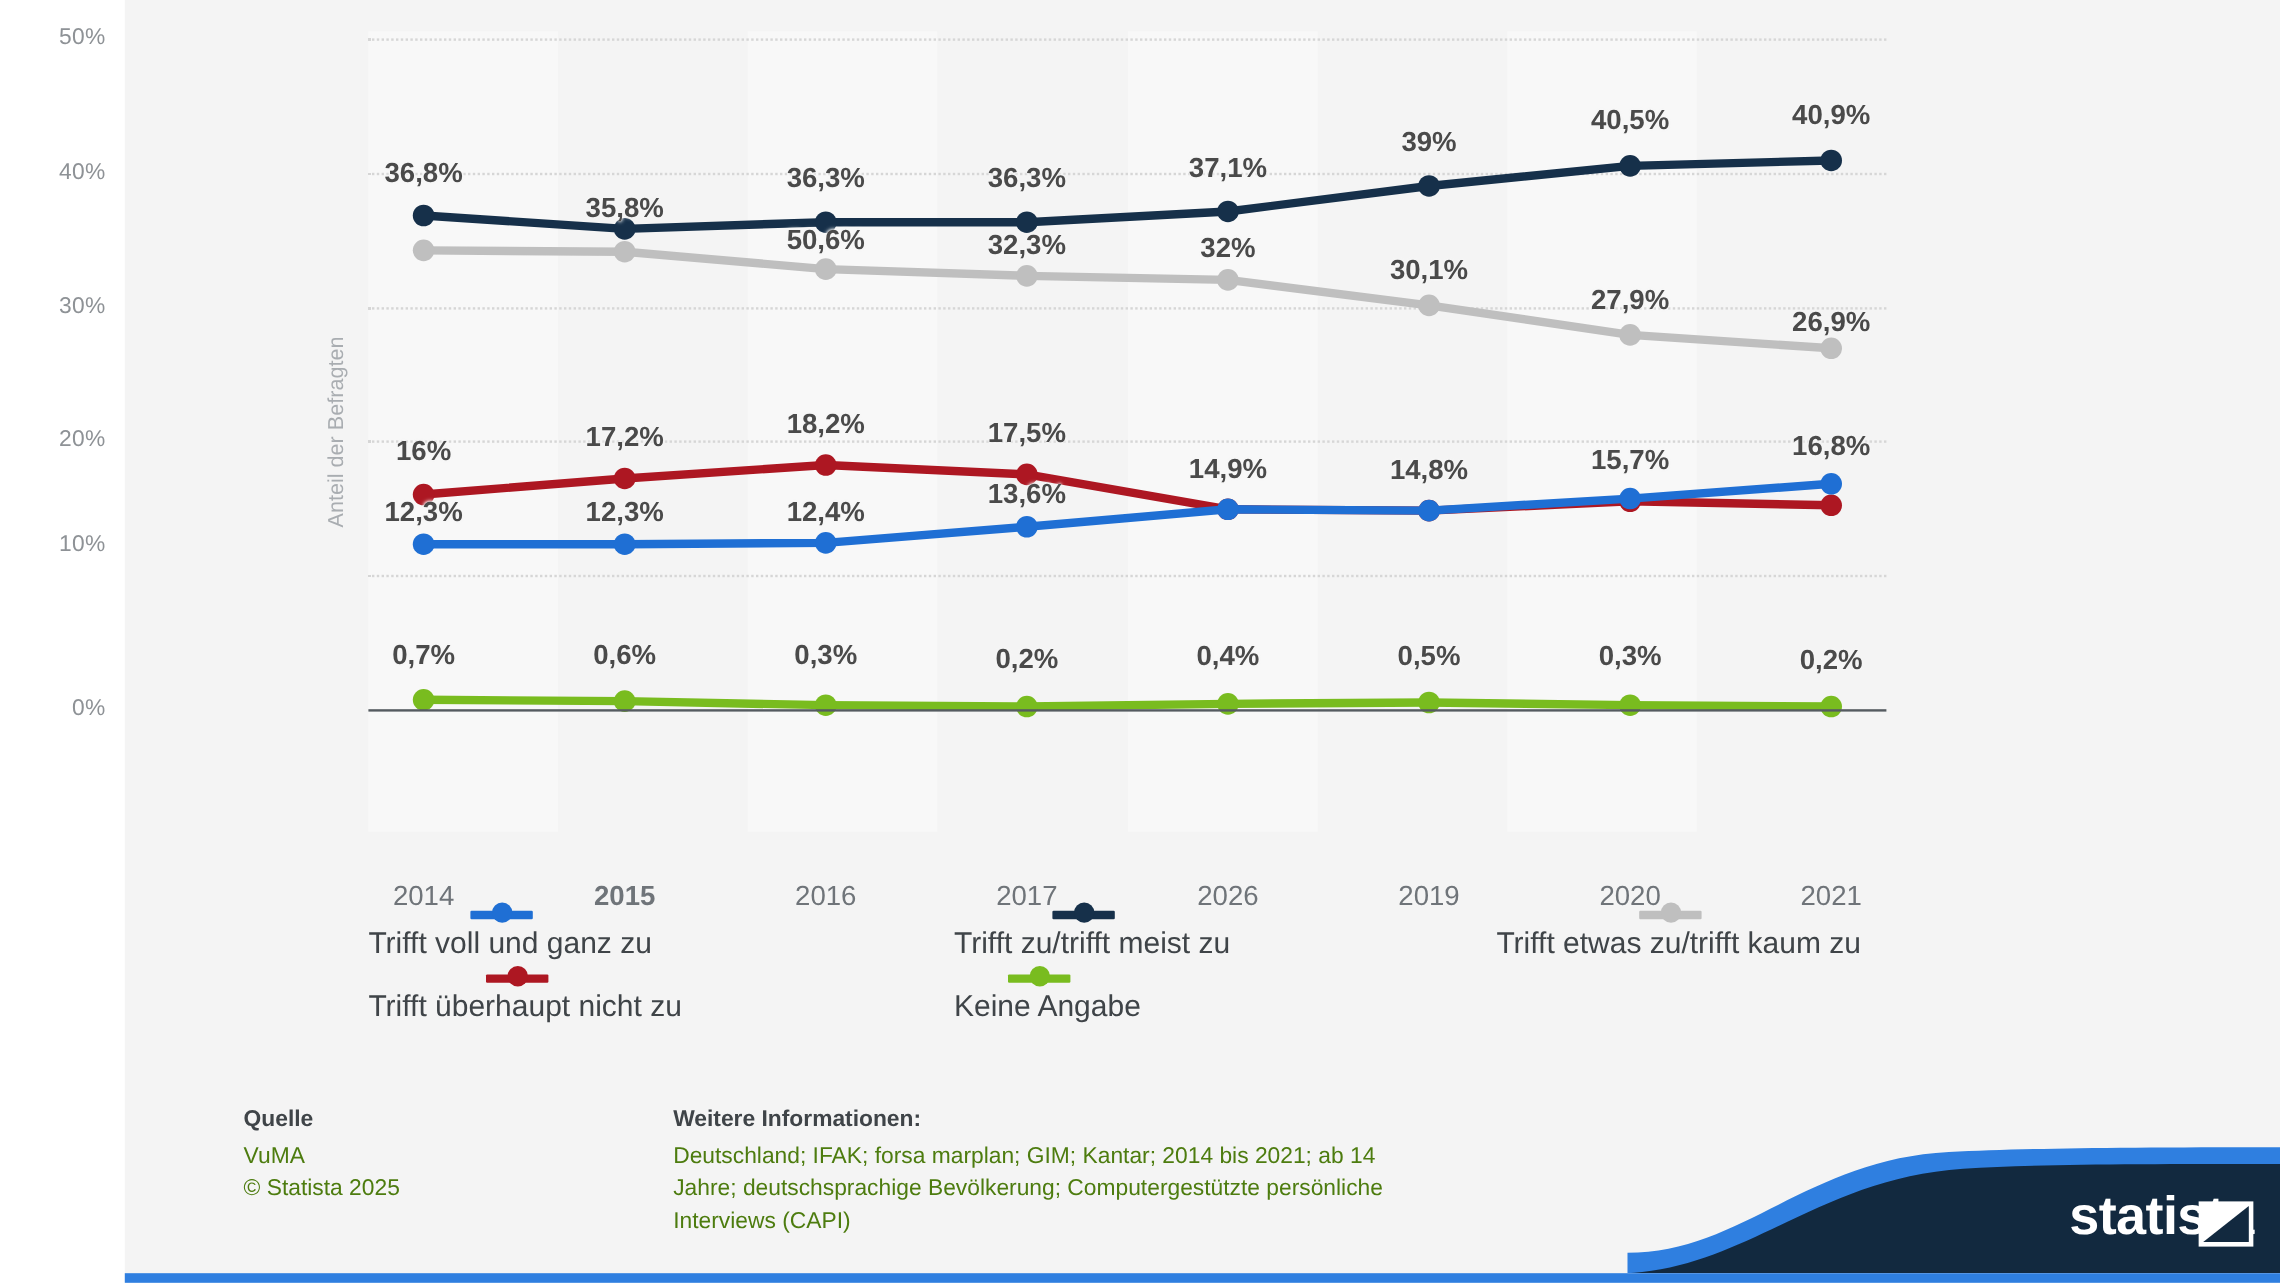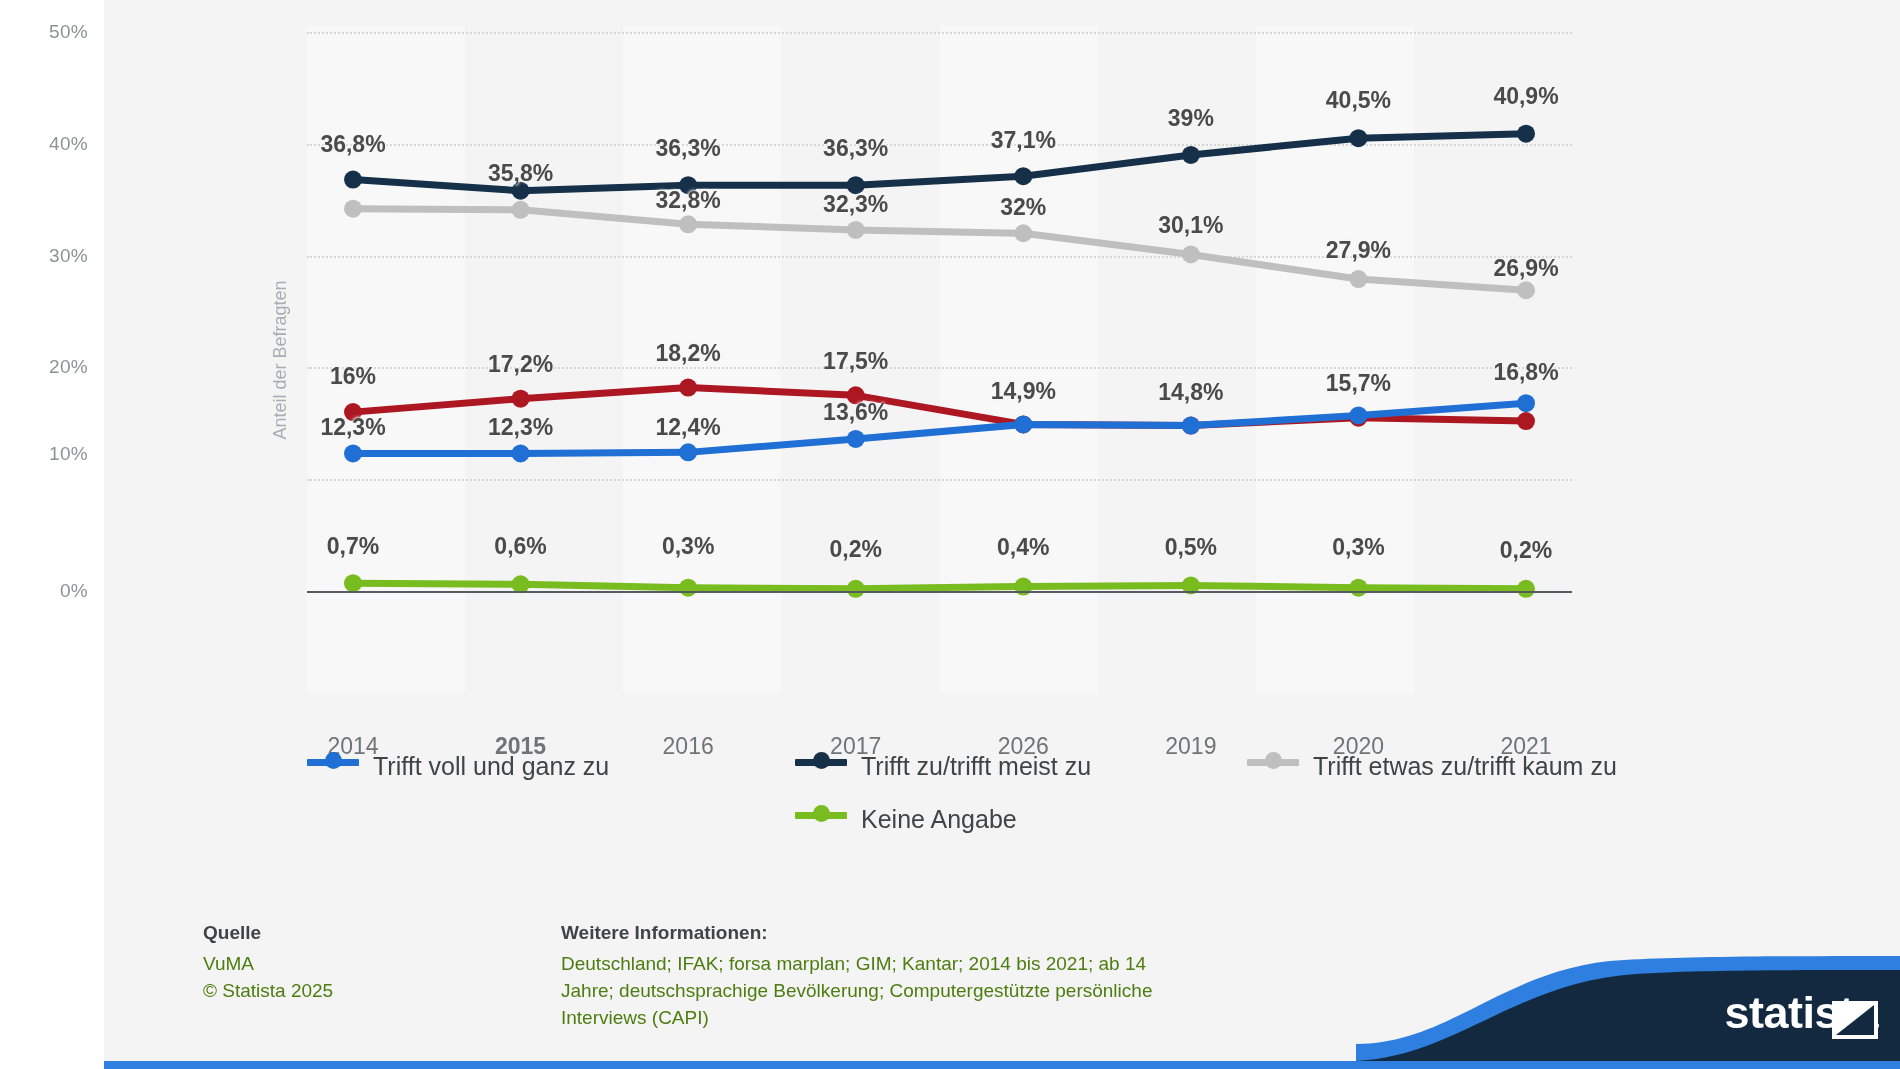--- a/index.html
+++ b/index.html
@@ -27,21 +27,21 @@
         font-size:23px;color:#6f7479;white-space:nowrap;}
 
   svg#lines{position:absolute;left:0;top:0;overflow:visible;}
   .dlabel{position:absolute;transform:translate(-50%,-50%);
         font-size:23px;font-weight:bold;color:#4a4a4a;white-space:nowrap;
         text-shadow:0 0 4px #f6f6f6,0 0 3px #f6f6f6,0 0 2px #f6f6f6;}
 
   
   #legend{position:absolute;left:203px;top:752px;width:1290px;}
   .lrow{position:relative;height:53px;}
-  .litem{position:absolute;display:flex;height:53px;}
+  .litem{position:absolute;display:flex;align-items:center;height:53px;flex-direction:column;}
   .lmark{position:relative;width:52px;height:20px;flex:none;margin-right:14px;}
   .lmark i{position:absolute;left:0;top:7px;width:52px;height:7px;border-radius:1px;display:block;}
   .lmark b{position:absolute;left:18px;top:0;width:17px;height:17px;border-radius:50%;display:block;}
   .ltext{font-size:25px;color:#3f4448;white-space:nowrap;}
 
   
   #footer{position:absolute;left:0;top:900px;width:1796px;height:169px;}
   .fhead{font-size:19px;font-weight:bold;color:#3f4448;margin-bottom:7px;}
   .fbody{font-size:19px;color:#4d7c0f;line-height:1.42;}
   #src{position:absolute;left:99px;top:22px;width:380px;}
@@ -144,21 +144,21 @@
           </div>
         <div id="dlabels">
             <div class="dlabel" style="left: 46px; top: 117.8px;">36,8%</div>
             <div class="dlabel" style="left: 213.571px; top: 126.744px; margin-top: 20px;">35,8%</div>
             <div class="dlabel" style="left: 381.143px; top: 122.272px;">36,3%</div>
             <div class="dlabel" style="left: 548.714px; top: 122.272px;">36,3%</div>
             <div class="dlabel" style="left: 716.286px; top: 114.446px;">37,1%</div>
             <div class="dlabel" style="left: 883.857px; top: 92.086px;">39%</div>
             <div class="dlabel" style="left: 1051.43px; top: 74.198px;">40,5%</div>
             <div class="dlabel" style="left: 1219px; top: 69.726px;">40,9%</div>
-            <div class="dlabel" style="left: 381.143px; top: 173.7px;">32,8%</div>
+            <div class="dlabel" style="left: 381.143px; top: 173.7px;">50,6%</div>
             <div class="dlabel" style="left: 548.714px; top: 178.172px;">32,3%</div>
             <div class="dlabel" style="left: 716.286px; top: 181px;">32%</div>
             <div class="dlabel" style="left: 883.857px; top: 199.414px;">30,1%</div>
             <div class="dlabel" style="left: 1051.43px; top: 224.01px;">27,9%</div>
             <div class="dlabel" style="left: 1219px; top: 241.898px;">26,9%</div>
             <div class="dlabel" style="left: 46px; top: 350.344px;">16%</div>
             <div class="dlabel" style="left: 213.571px; top: 338.046px;">17,2%</div>
             <div class="dlabel" style="left: 381.143px; top: 326.866px;">18,2%</div>
             <div class="dlabel" style="left: 548.714px; top: 334.692px;">17,5%</div>
             <div class="dlabel" style="left: 716.286px; top: 364.878px;">14,9%</div>
@@ -199,20 +199,27 @@
         </div>
         <div class="litem" style="left:940px">
           <span class="lmark">
               <i style="background:#bfbfbf"></i>
               <b style="background:#bfbfbf"></b>
             </span>
           <span class="ltext">Trifft etwas zu/trifft kaum zu</span>
         </div>
       </div>
       <div class="lrow">
+        <div class="litem" style="left:0">
+          <span class="lmark">
+              <i style="background:#ad1722"></i>
+              <b style="background:#ad1722"></b>
+            </span>
+          <span class="ltext">Trifft überhaupt nicht zu</span>
+        </div>
         <div class="litem" style="left:488px">
           <span class="lmark">
               <i style="background:#79bc1f"></i>
               <b style="background:#79bc1f"></b>
             </span>
           <span class="ltext">Keine Angabe</span>
         </div>
       </div>
     </div>
 

